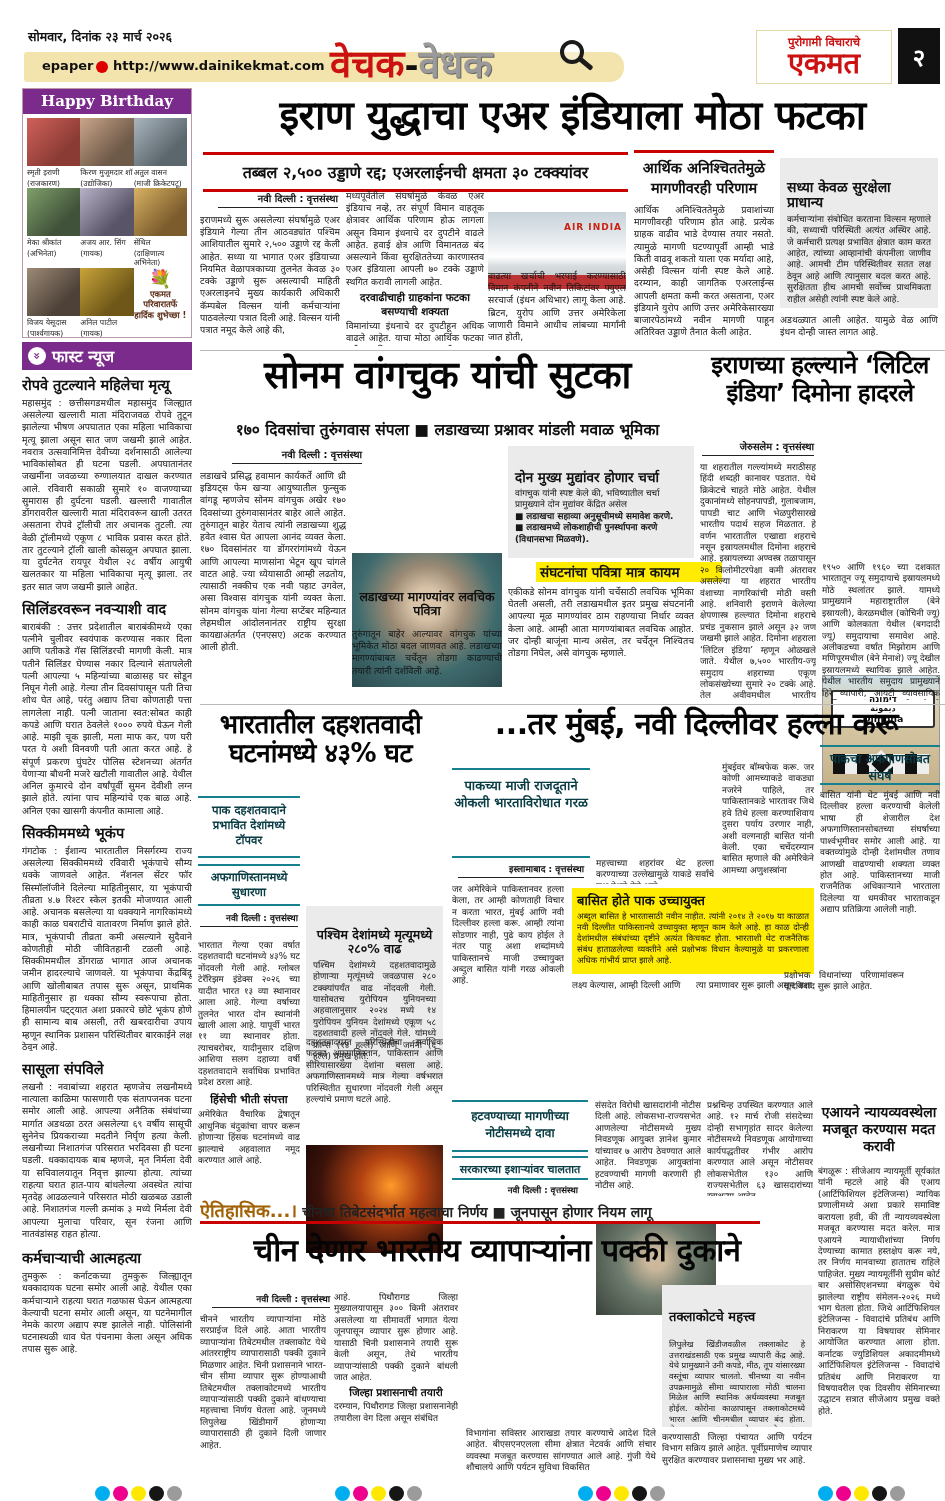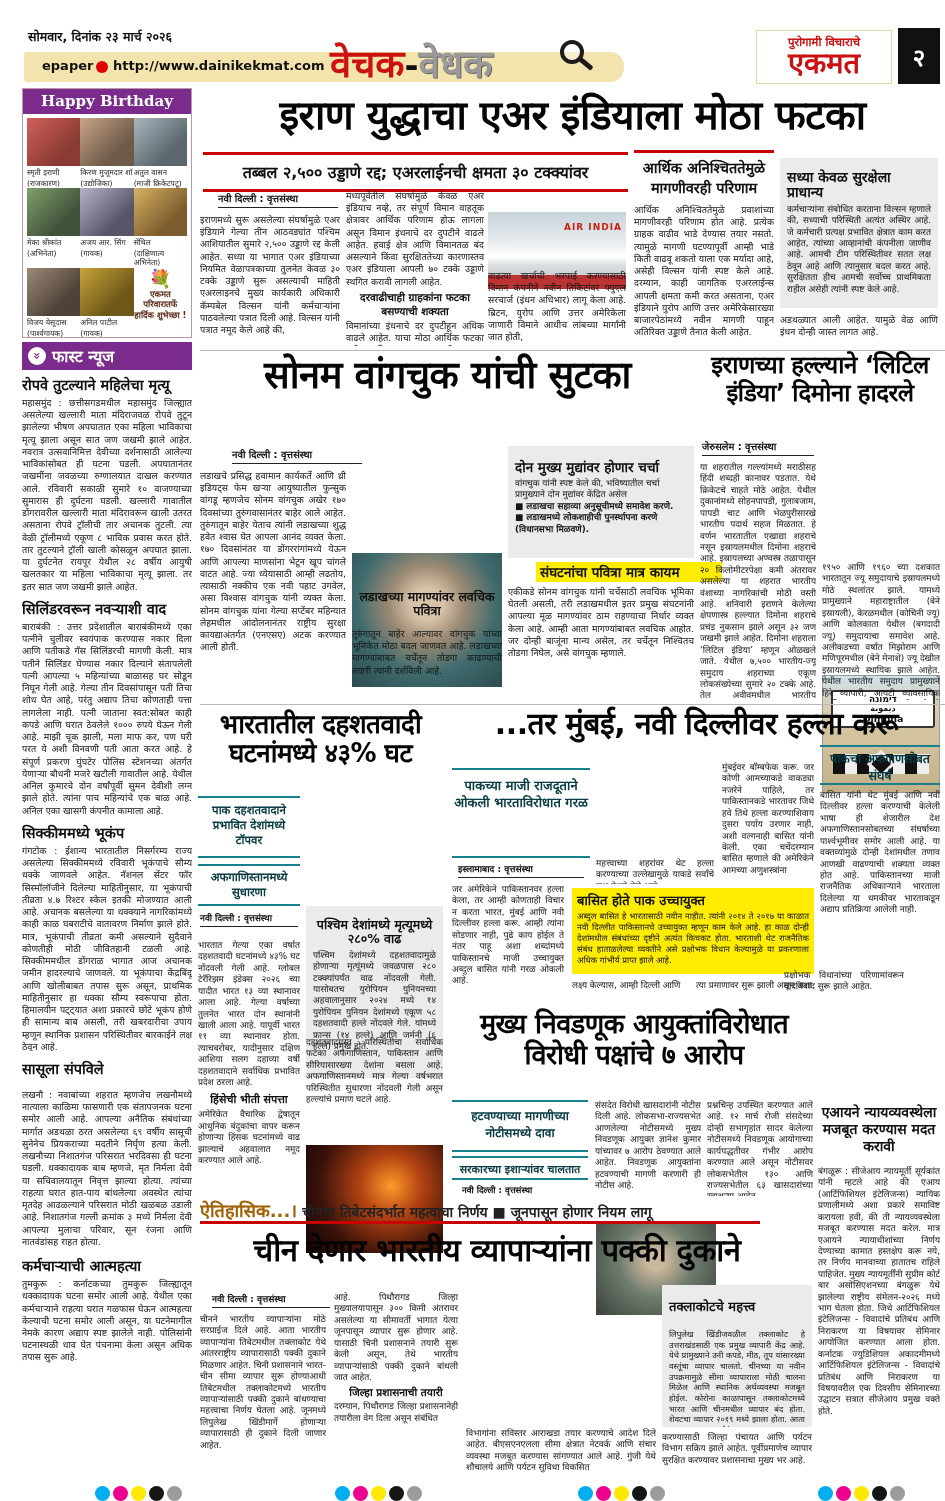--- a/index.html
+++ b/index.html
@@ -5,25 +5,25 @@
   html,body{margin:0;padding:0;background:#fff;font-family:"DejaVu Sans","Liberation Sans",sans-serif;}
   #page{position:relative;width:945px;height:1501px;background:#fff;overflow:hidden;color:#111;}
   .abs{position:absolute;box-sizing:border-box;}
   .b{font-weight:700;}
   .ctr{text-align:center;}
   .j{text-align:justify;}
   .clip{overflow:hidden;}
   .t9{font-size:9.2px;line-height:1.33;color:#161616;}
   .t88{font-size:8.8px;line-height:1.3;color:#161616;}
   .hl{font-weight:700;color:#050505;letter-spacing:-.5px;line-height:1.04;}
-  .byline{font-size:9.8px;font-weight:700;text-align:left;border-bottom:1.2px solid #222;padding-bottom:2px;}
+  .byline{font-size:9.8px;font-weight:700;text-align:right;border-bottom:1.2px solid #222;padding-bottom:2px;}
   .redrule-t{border-top:3px solid #c90000;}
   .redrule-b{border-bottom:3px solid #c90000;}
   .tealrules{border-top:2px solid #17808f;border-bottom:2px solid #17808f;color:#093c44;}
-  .graybox{background:#ebebeb;padding:12px 7px;}
+  .graybox{background:#ebebeb;padding:22px 7px;}
   .yellowbg{background:#ffec00;}
   .purple{background:#7b2b8c;color:#fff;}
   .hdr-band{background:#f3e3ac;border-radius:3px 14px 14px 3px;}
   .hairline{border-top:1px solid #b9b9b9;}
   .ph{position:relative;}
   .ph-plane{background:linear-gradient(180deg,#c7d3da 0%,#e9edf0 40%,#ffffff 58%,#d8dde0 70%,#b5bcc0 100%);}
   .ph-wang{background:radial-gradient(circle at 50% 38%,#d8c3a8 14%,#9b8a74 34%,#3f6b6e 62%,#2c4b4f 100%);}
   .ph-terror{background:radial-gradient(circle at 62% 38%,#ff9a2a 0%,#b44312 28%,#3a120a 66%,#120404 100%);}
   .ph-basit{background:radial-gradient(circle at 50% 40%,#cbb79c 12%,#6f7d6f 45%,#39413a 100%);}
   .ph-desert{background:linear-gradient(180deg,#cfe2ec 0%,#d9cba8 30%,#c3b088 100%);}
@@ -113,21 +113,21 @@
     <div class="chevcircle">»</div>
     <div class="b" style="font-size:16px">फास्ट न्यूज</div>
   </div>
   <div class="abs clip" style="left:22px;top:372px;width:170px;height:1112px">
     <div class="b" style="font-size:14.5px;margin:2px 0 3px">रोपवे तुटल्याने महिलेचा मृत्यू</div>
     <div class="t9 j clip" style="max-height:194px">महासमुंद : छत्तीसगडमधील महासमुंद जिल्ह्यात असलेल्या खल्लारी माता मंदिराजवळ रोपवे तुटून झालेल्या भीषण अपघातात एका महिला भाविकाचा मृत्यू झाला असून सात जण जखमी झाले आहेत. नवरात्र उत्सवानिमित्त देवीच्या दर्शनासाठी आलेल्या भाविकांसोबत ही घटना घडली. अपघातानंतर जखमींना जवळच्या रुग्णालयात दाखल करण्यात आले. रविवारी सकाळी सुमारे १० वाजण्याच्या सुमारास ही दुर्घटना घडली. खल्लारी गावातील डोंगरावरील खल्लारी माता मंदिरावरून खाली उतरत असताना रोपवे ट्रॉलीची तार अचानक तुटली. त्या वेळी ट्रॉलीमध्ये एकूण ८ भाविक प्रवास करत होते. तार तुटल्याने ट्रॉली खाली कोसळून अपघात झाला. या दुर्घटनेत रायपूर येथील २८ वर्षीय आयुषी खलतकार या महिला भाविकाचा मृत्यू झाला. तर इतर सात जण जखमी झाले आहेत.</div>
     <div class="b" style="font-size:14.5px;margin:7px 0 3px">सिलिंडरवरून नवऱ्याशी वाद</div>
     <div class="t9 j clip" style="max-height:194px">बाराबंकी : उत्तर प्रदेशातील बाराबंकीमध्ये एका पत्नीने चुलीवर स्वयंपाक करण्यास नकार दिला आणि पतीकडे गॅस सिलिंडरची मागणी केली. मात्र पतीने सिलिंडर घेण्यास नकार दिल्याने संतापलेली पत्नी आपल्या ५ महिन्यांच्या बाळासह घर सोडून निघून गेली आहे. गेल्या तीन दिवसांपासून पती तिचा शोध घेत आहे, परंतु अद्याप तिचा कोणताही पत्ता लागलेला नाही. पत्नी जाताना स्वत:सोबत काही कपडे आणि घरात ठेवलेले १००० रुपये घेऊन गेली आहे. माझी चूक झाली, मला माफ कर, पण घरी परत ये अशी विनवणी पती आता करत आहे. हे संपूर्ण प्रकरण घुंघटेर पोलिस स्टेशनच्या अंतर्गत येणाऱ्या बौधनी मजरे खटौली गावातील आहे. येथील अनिल कुमारचे दोन वर्षांपूर्वी सुमन देवीशी लग्न झाले होते. त्यांना पाच महिन्यांचे एक बाळ आहे. अनिल एका खासगी कंपनीत कामाला आहे.</div>
     <div class="b" style="font-size:14.5px;margin:7px 0 3px">सिक्कीममध्ये भूकंप</div>
     <div class="t9 j clip" style="max-height:206px">गंगटोक : ईशान्य भारतातील निसर्गरम्य राज्य असलेल्या सिक्कीममध्ये रविवारी भूकंपाचे सौम्य धक्के जाणवले आहेत. नॅशनल सेंटर फॉर सिस्मॉलॉजीने दिलेल्या माहितीनुसार, या भूकंपाची तीव्रता ४.७ रिश्टर स्केल इतकी मोजण्यात आली आहे. अचानक बसलेल्या या धक्क्याने नागरिकांमध्ये काही काळ घबराटीचे वातावरण निर्माण झाले होते. मात्र, भूकंपाची तीव्रता कमी असल्याने सुदैवाने कोणतीही मोठी जीवितहानी टळली आहे. सिक्कीममधील डोंगराळ भागात आज अचानक जमीन हादरल्याचे जाणवले. या भूकंपाचा केंद्रबिंदू आणि खोलीबाबत तपास सुरू असून, प्राथमिक माहितीनुसार हा धक्का सौम्य स्वरूपाचा होता. हिमालयीन पट्ट्यात अशा प्रकारचे छोटे भूकंप होणे ही सामान्य बाब असली, तरी खबरदारीचा उपाय म्हणून स्थानिक प्रशासन परिस्थितीवर बारकाईने लक्ष ठेवून आहे.</div>
-    <div class="b" style="font-size:14.5px;margin:7px 0 11px">सासूला संपविले</div>
+    <div class="b" style="font-size:14.5px;margin:7px 0 3px">सासूला संपविले</div>
     <div class="t9 j clip" style="max-height:170px">लखनौ : नवाबांच्या शहरात म्हणजेच लखनौमध्ये नात्याला काळिमा फासणारी एक संतापजनक घटना समोर आली आहे. आपल्या अनैतिक संबंधांच्या मार्गात अडथळा ठरत असलेल्या ६९ वर्षीय सासूची सुनेनेच प्रियकराच्या मदतीने निर्घृण हत्या केली. लखनौच्या निशातगंज परिसरात भरदिवसा ही घटना घडली. धक्कादायक बाब म्हणजे, मृत निर्मला देवी या सचिवालयातून निवृत्त झाल्या होत्या. त्यांच्या राहत्या घरात हात-पाय बांधलेल्या अवस्थेत त्यांचा मृतदेह आढळल्याने परिसरात मोठी खळबळ उडाली आहे. निशातगंज गल्ली क्रमांक ३ मध्ये निर्मला देवी आपल्या मुलाचा परिवार, सून रंजना आणि नातवंडांसह राहत होत्या.</div>
     <div class="b" style="font-size:14.5px;margin:7px 0 3px">कर्मचाऱ्याची आत्महत्या</div>
     <div class="t9 j clip" style="max-height:200px">तुमकुरू : कर्नाटकच्या तुमकुरू जिल्ह्यातून धक्कादायक घटना समोर आली आहे. येथील एका कर्मचाऱ्याने राहत्या घरात गळफास घेऊन आत्महत्या केल्याची घटना समोर आली असून, या घटनेमागील नेमके कारण अद्याप स्पष्ट झालेले नाही. पोलिसांनी घटनास्थळी धाव घेत पंचनामा केला असून अधिक तपास सुरू आहे.</div>
   </div>
 
   <div class="abs hl ctr" style="left:200px;top:95px;width:745px;font-size:40px">इराण युद्धाचा एअर इंडियाला मोठा फटका</div>
   <div class="abs redrule-t redrule-b ctr b" style="left:203px;top:152px;width:425px;font-size:16px;padding:6px 2px">तब्बल २,५०० उड्डाणे रद्द; एअरलाईनची क्षमता ३० टक्क्यांवर</div>
   <div class="abs byline" style="left:218px;top:192px;width:120px">नवी दिल्ली : वृत्तसंस्था</div>
   <div class="abs t9 j clip" style="left:200px;top:214px;width:140px;height:132px">इराणमध्ये सुरू असलेल्या संघर्षामुळे एअर इंडियाने गेल्या तीन आठवड्यांत पश्चिम आशियातील सुमारे २,५०० उड्डाणे रद्द केली आहेत. सध्या या भागात एअर इंडियाच्या नियमित वेळापत्रकाच्या तुलनेत केवळ ३० टक्के उड्डाणे सुरू असल्याची माहिती एअरलाइनचे मुख्य कार्यकारी अधिकारी कॅम्पबेल विल्सन यांनी कर्मचाऱ्यांना पाठवलेल्या पत्रात दिली आहे. विल्सन यांनी पत्रात नमूद केले आहे की,</div>
   <div class="abs clip" style="left:346px;top:190px;width:138px;height:156px">
@@ -143,20 +143,21 @@
   <div class="abs redrule-t ctr b clip" style="left:634px;top:150px;width:140px;height:50px;font-size:14.5px;padding-top:4px">आर्थिक अनिश्चिततेमुळे मागणीवरही परिणाम</div>
   <div class="abs t9 j clip" style="left:634px;top:204px;width:140px;height:142px">आर्थिक अनिश्चिततेमुळे प्रवाशांच्या मागणीवरही परिणाम होत आहे. प्रत्येक ग्राहक वाढीव भाडे देण्यास तयार नसतो. त्यामुळे मागणी घटण्यापूर्वी आम्ही भाडे किती वाढवू शकतो याला एक मर्यादा आहे, असेही विल्सन यांनी स्पष्ट केले आहे. दरम्यान, काही जागतिक एअरलाईन्स आपली क्षमता कमी करत असताना, एअर इंडियाने युरोप आणि उत्तर अमेरिकेसारख्या बाजारपेठांमध्ये नवीन मागणी पाहून अतिरिक्त उड्डाणे तैनात केली आहेत.</div>
   <div class="abs graybox clip" style="left:780px;top:158px;width:158px;height:150px">
     <div class="b" style="font-size:14px;line-height:1.1;margin-bottom:3px">सध्या केवळ सुरक्षेला प्राधान्य</div>
     <div class="t88 j">कर्मचाऱ्यांना संबोधित करताना विल्सन म्हणाले की, सध्याची परिस्थिती अत्यंत अस्थिर आहे. जे कर्मचारी प्रत्यक्ष प्रभावित क्षेत्रात काम करत आहेत, त्यांच्या आव्हानांची कंपनीला जाणीव आहे. आमची टीम परिस्थितीवर सतत लक्ष ठेवून आहे आणि त्यानुसार बदल करत आहे. सुरक्षितता हीच आमची सर्वोच्च प्राथमिकता राहील असेही त्यांनी स्पष्ट केले आहे.</div>
   </div>
   <div class="abs t9 j clip" style="left:780px;top:314px;width:158px;height:30px">अडथळ्यात आली आहेत. यामुळे वेळ आणि इंधन दोन्ही जास्त लागत आहे.</div>
   <div class="abs hairline" style="left:200px;top:350px;width:745px"></div>
 
   <div class="abs hl ctr" style="left:200px;top:356px;width:495px;font-size:38px">सोनम वांगचुक यांची सुटका</div>
+  <div class="abs b ctr" style="left:200px;top:418px;width:495px;font-size:15.5px">१७० दिवसांचा तुरुंगवास संपला ■ लडाखच्या प्रश्नावर मांडली मवाळ भूमिका</div>
   <div class="abs byline" style="left:232px;top:448px;width:130px">नवी दिल्ली : वृत्तसंस्था</div>
   <div class="abs t9 j clip" style="left:200px;top:470px;width:146px;height:230px">लडाखचे प्रसिद्ध हवामान कार्यकर्ते आणि थ्री इडियट्स फेम खऱ्या आयुष्यातील फुन्सुक वांगडू म्हणजेच सोनम वांगचुक अखेर १७० दिवसांच्या तुरुंगवासानंतर बाहेर आले आहेत. तुरुंगातून बाहेर येताच त्यांनी लडाखच्या शुद्ध हवेत श्वास घेत आपला आनंद व्यक्त केला. १७० दिवसांनंतर या डोंगररांगांमध्ये येऊन आणि आपल्या माणसांना भेटून खूप चांगले वाटत आहे. ज्या ध्येयासाठी आम्ही लढतोय, त्यासाठी नक्कीच एक नवी पहाट उगवेल, असा विश्वास वांगचुक यांनी व्यक्त केला. सोनम वांगचुक यांना गेल्या सप्टेंबर महिन्यात लेहमधील आंदोलनानंतर राष्ट्रीय सुरक्षा कायद्याअंतर्गत (एनएसए) अटक करण्यात आली होती.</div>
   <div class="abs ph ph-wang" style="left:352px;top:452px;width:150px;height:134px"></div>
   <div class="abs b ctr clip" style="left:352px;top:590px;width:150px;height:36px;font-size:12.5px;line-height:1.15">लडाखच्या मागण्यांवर लवचिक पवित्रा</div>
   <div class="abs t9 j clip" style="left:352px;top:628px;width:150px;height:72px">तुरुंगातून बाहेर आल्यावर वांगचुक यांच्या भूमिकेत मोठा बदल जाणवत आहे. लडाखच्या मागण्यांबाबत चर्चेतून तोडगा काढण्याची तयारी त्यांनी दर्शविली आहे.</div>
   <div class="abs graybox clip" style="left:508px;top:446px;width:186px;height:112px">
     <div class="b" style="font-size:13.5px;margin-bottom:2px">दोन मुख्य मुद्यांवर होणार चर्चा</div>
     <div class="t88">वांगचुक यांनी स्पष्ट केले की, भविष्यातील चर्चा प्रामुख्याने दोन मुद्यांवर केंद्रित असेल</div>
     <div class="t88 b">■ लडाखचा सहाव्या अनुसूचीमध्ये समावेश करणे.</div>
     <div class="t88 b">■ लडाखमध्ये लोकशाहीची पुनर्स्थापना करणे (विधानसभा मिळवणे).</div>
@@ -205,21 +206,20 @@
     <div class="b" style="font-size:13px;margin-bottom:2px">बासित होते पाक उच्चायुक्त</div>
     <div class="t88 j" style="font-size:8.4px">अब्दुल बासित हे भारतासाठी नवीन नाहीत. त्यांनी २०१४ ते २०१७ या काळात नवी दिल्लीत पाकिस्तानचे उच्चायुक्त म्हणून काम केले आहे. हा काळ दोन्ही देशांमधील संबंधांच्या दृष्टीने अत्यंत किचकट होता. भारताशी थेट राजनैतिक संबंध हाताळलेल्या व्यक्तीने असे प्रक्षोभक विधान केल्यामुळे या प्रकरणाला अधिक गांभीर्य प्राप्त झाले आहे.</div>
   </div>
   <div class="abs t88 clip" style="left:572px;top:980px;width:118px;height:16px">लक्ष्य केल्यास, आम्ही दिल्ली आणि</div>
   <div class="abs t88 clip" style="left:696px;top:980px;width:118px;height:16px">त्या प्रमाणावर सुरू झाली असून अशा</div>
 
   <div class="abs tealrules b clip" style="left:820px;top:745px;width:120px;height:40px;font-size:12.5px;padding:3px 0;text-align:center">पाकचा अफगाणसोबत संघर्ष</div>
   <div class="abs t88 j clip" style="left:820px;top:790px;width:120px;height:178px">बासित यांनी थेट मुंबई आणि नवी दिल्लीवर हल्ला करण्याची केलेली भाषा ही शेजारील देश अफगाणिस्तानसोबतच्या संघर्षाच्या पार्श्वभूमीवर समोर आली आहे. या वक्तव्यांमुळे दोन्ही देशांमधील तणाव आणखी वाढण्याची शक्यता व्यक्त होत आहे. पाकिस्तानच्या माजी राजनैतिक अधिकाऱ्याने भारताला दिलेल्या या धमकीवर भारताकडून अद्याप प्रतिक्रिया आलेली नाही.</div>
   <div class="abs t88 j clip" style="left:784px;top:970px;width:120px;height:28px">प्रक्षोभक विधानांच्या परिणामांवरून वादविवाद सुरू झाले आहेत.</div>
 
-  <div class="abs hl ctr" style="left:455px;top:1008px;width:358px;font-size:27px;line-height:1.15">मुख्य निवडणूक आयुक्तांविरोधात विरोधी पक्षांचे ७ आरोप</div>
   <div class="abs tealrules ctr b clip" style="left:452px;top:1100px;width:136px;height:52px;font-size:12px;padding:5px 1px">हटवण्याच्या मागणीच्या नोटीसमध्ये दावा</div>
   <div class="abs tealrules ctr b clip" style="left:452px;top:1156px;width:136px;height:24px;font-size:11px;padding:3px 1px">सरकारच्या इशाऱ्यांवर चालतात</div>
   <div class="abs byline" style="left:462px;top:1184px;width:116px;font-size:8.6px;border-bottom:none">नवी दिल्ली : वृत्तसंस्था</div>
   <div class="abs t88 j clip" style="left:595px;top:1100px;width:106px;height:96px">संसदेत विरोधी खासदारांनी नोटीस दिली आहे. लोकसभा-राज्यसभेत आणलेल्या नोटीसमध्ये मुख्य निवडणूक आयुक्त ज्ञानेश कुमार यांच्यावर ७ आरोप ठेवण्यात आले आहेत. निवडणूक आयुक्तांना हटवण्याची मागणी करणारी ही नोटीस आहे.</div>
   <div class="abs t88 j clip" style="left:707px;top:1100px;width:106px;height:96px">प्रश्नचिन्ह उपस्थित करण्यात आले आहे. १२ मार्च रोजी संसदेच्या दोन्ही सभागृहांत सादर केलेल्या नोटीसमध्ये निवडणूक आयोगाच्या कार्यपद्धतीवर गंभीर आरोप करण्यात आले असून नोटीसवर लोकसभेतील १३० आणि राज्यसभेतील ६३ खासदारांच्या स्वाक्षऱ्या आहेत.</div>
 
   <div class="abs b ctr clip" style="left:818px;top:1104px;width:122px;height:58px;font-size:14px;line-height:1.2">एआयने न्यायव्यवस्थेला मजबूत करण्यास मदत करावी</div>
   <div class="abs t88 j clip" style="left:818px;top:1166px;width:122px;height:314px">बंगळूरू : सीजेआय न्यायमूर्ती सूर्यकांत यांनी म्हटले आहे की एआय (आर्टिफिशियल इंटेलिजन्स) न्यायिक प्रणालीमध्ये अशा प्रकारे समाविष्ट करायला हवी, की ती न्यायव्यवस्थेला मजबूत करण्यास मदत करेल. मात्र एआयने न्यायाधीशांच्या निर्णय देण्याच्या कामात हस्तक्षेप करू नये, तर निर्णय मानवाच्या हातातच राहिले पाहिजेत. मुख्य न्यायमूर्तींनी सुप्रीम कोर्ट बार असोसिएशनच्या बंगळुरू येथे झालेल्या राष्ट्रीय संमेलन-२०२६ मध्ये भाग घेतला होता. जिथे आर्टिफिशियल इंटेलिजन्स - विवादांचे प्रतिबंध आणि निराकरण या विषयावर सेमिनार आयोजित करण्यात आला होता. कर्नाटक ज्युडिशियल अकादमीमध्ये आर्टिफिशियल इंटेलिजन्स - विवादांचे प्रतिबंध आणि निराकरण या विषयावरील एक दिवसीय सेमिनारच्या उद्घाटन सत्रात सीजेआय प्रमुख वक्ते होते.</div>
 
   <div class="abs redrule-b clip" style="left:200px;top:1198px;width:560px;height:26px">

